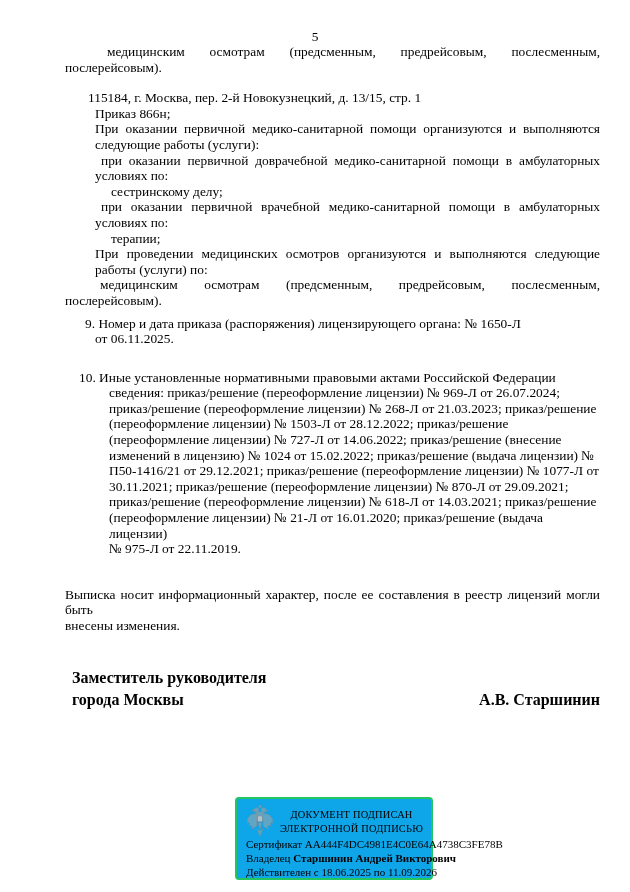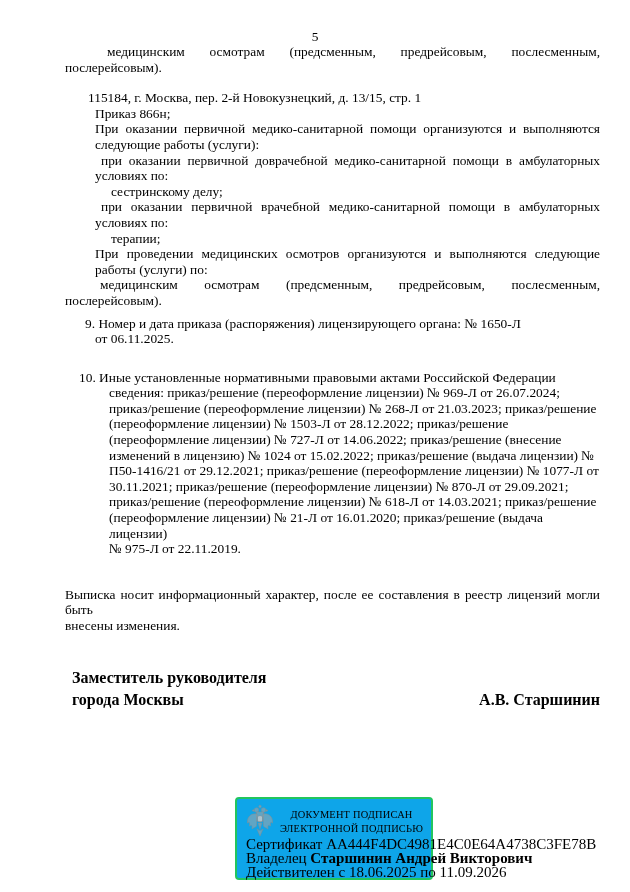--- a/index.html
+++ b/index.html
@@ -41,21 +41,21 @@
     position: absolute; left: 235px; top: 797px; width: 194px; height: 79px;
     border: 2px solid #22c55e; border-radius: 4px; background: #0ea5e9;
   }
   .stamp-emblem { position: absolute; left: 8px; top: 5px; width: 30px; height: 36px; }
   .stamp-title {
     position: absolute; left: 40px; right: 5px; top: 9px;
     text-align: center; font-size: 10.4px; line-height: 13.5px; letter-spacing: 0.2px;
   }
   .stamp-info {
     position: absolute; left: 9px; top: 38px; right: 20px;
-    font-size: 15px; line-height: 14px; white-space: nowrap;
+    font-size: 11px; line-height: 14px; white-space: nowrap;
   }
   .stamp-info b { font-weight: bold; }
 </style>
 </head>
 <body>
 
 <div class="pagenum">5</div>
 
 <div class="content">
 

